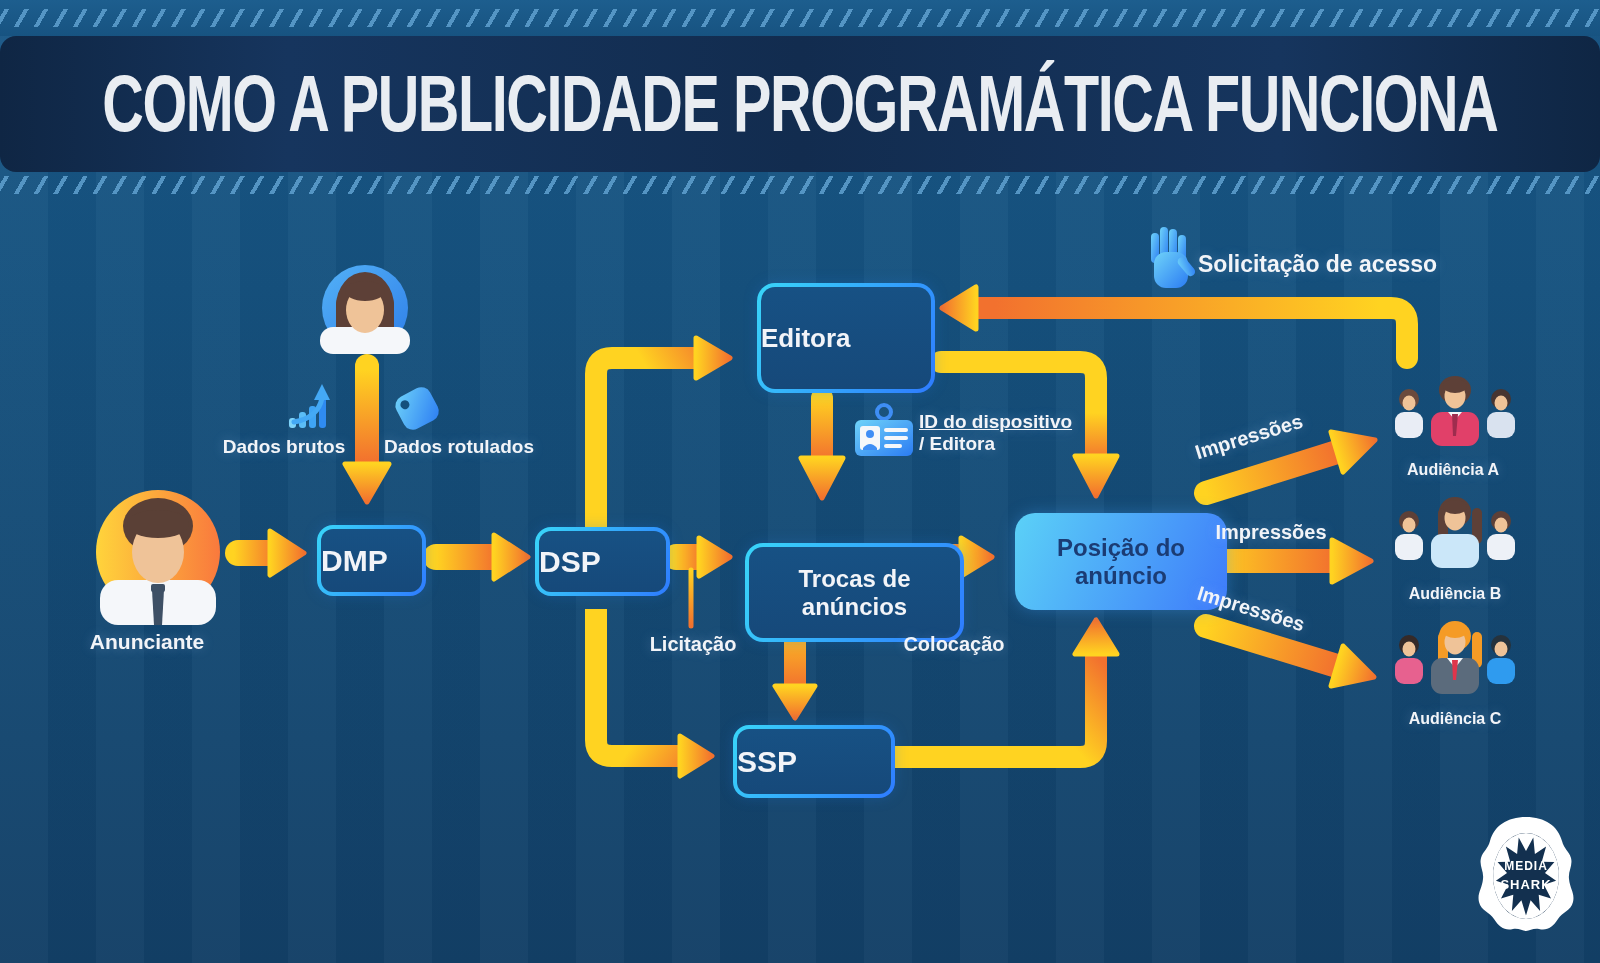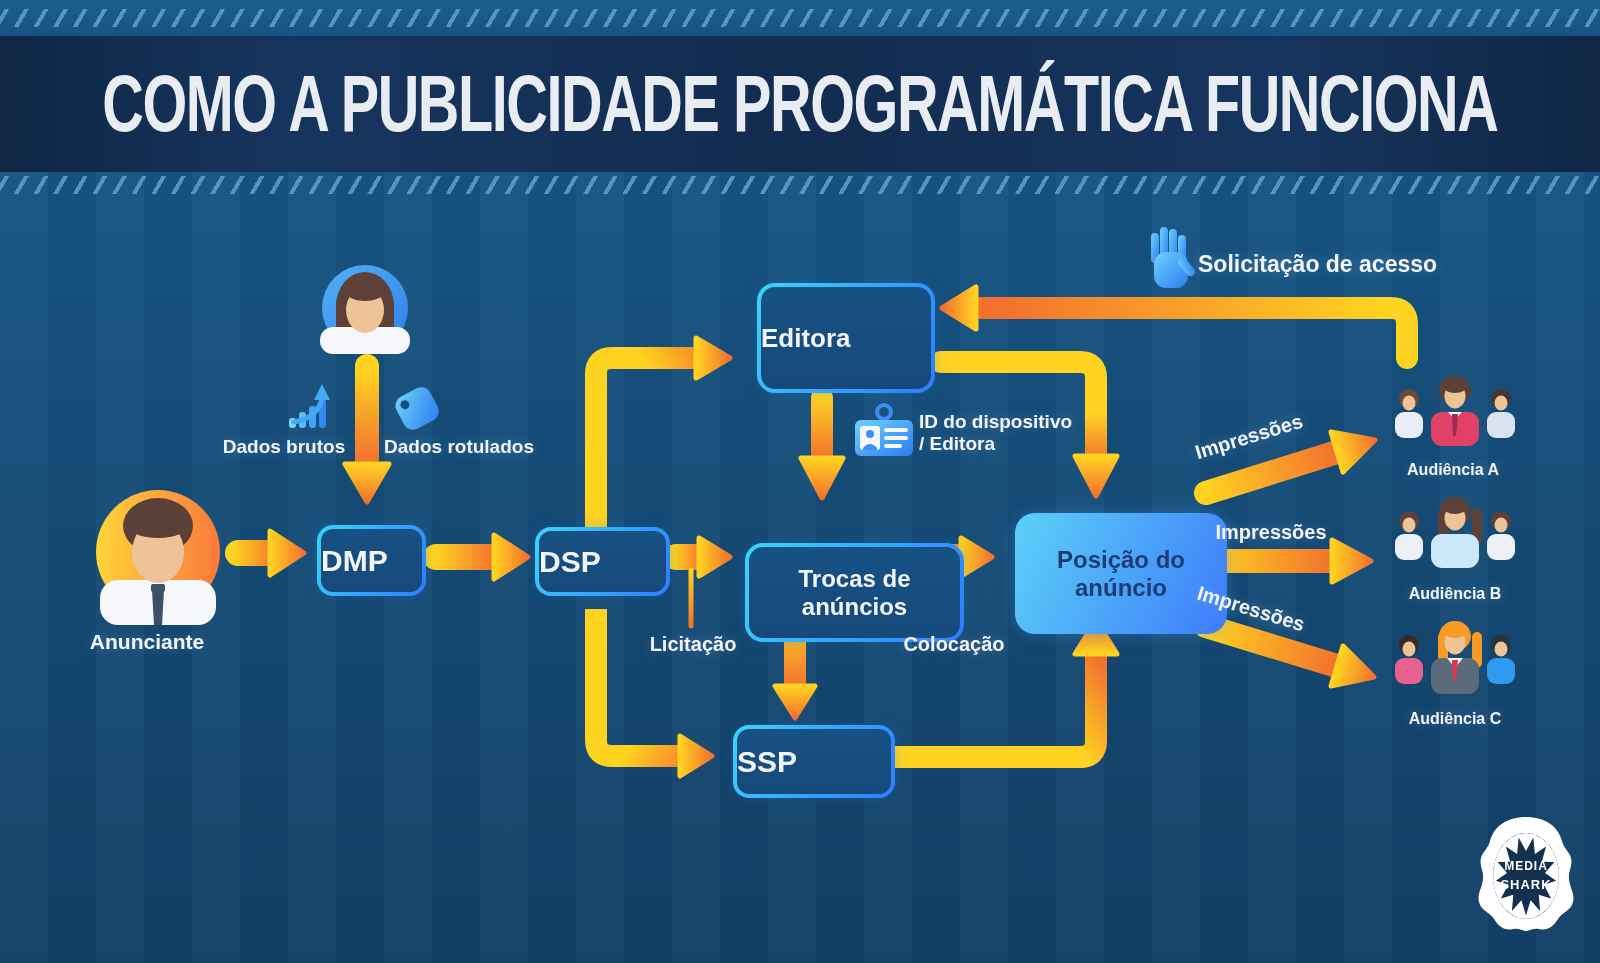--- a/index.html
+++ b/index.html
@@ -9,21 +9,21 @@
   .bg-cols{position:absolute;inset:0;
     background:repeating-linear-gradient(90deg,rgba(255,255,255,0.028) 0 48px,rgba(0,0,0,0.025) 48px 96px);
     pointer-events:none;}
   
   .band-top{position:absolute;left:0;top:0;width:1600px;height:36px;
     background:linear-gradient(180deg,#1D5E8E,#175381);}
   .slashes{position:absolute;left:0;width:1600px;height:18px;opacity:.85;
     background:repeating-linear-gradient(120deg,transparent 0 4px,#5FA0CF 4px 8px,transparent 8px 17px);}
   .title-band{position:absolute;left:0;top:36px;width:1600px;height:136px;
     background:linear-gradient(90deg,#0F2644 0%,#16355E 18%,#122C4F 50%,#16355E 80%,#0F2644 100%);
-    display:flex;align-items:center;justify-content:center;}
+    display:flex;align-items:center;justify-content:center;border-radius:16px;}
   .title{color:#E9EDF2;font-size:80px;font-weight:700;letter-spacing:-2px;white-space:nowrap;
     transform:scaleX(0.72);}
   .band-mid{position:absolute;left:0;top:172px;width:1600px;height:26px;}
   
   .node{position:absolute;border:4px solid transparent;border-radius:16px;
     background:linear-gradient(#175184,#16497A) padding-box,linear-gradient(120deg,#39D6F9,#2E7BFF) border-box;
     display:flex;align-items:center;justify-content:flex-start;text-align:center;
     color:#F2F4F8;font-weight:bold;box-shadow:0 0 14px rgba(30,120,220,0.25);}
   .node.big{border-radius:18px;}
   .node-posicao{position:absolute;border-radius:20px;
@@ -383,30 +383,30 @@
   </div>
   <div class="node big" style="left:757px;top:283px;width:170px;height:102px;font-size:26px;">
     <span>Editora</span>
   </div>
   <div class="node big" style="left:745px;top:510px;width:175px;height:91px;font-size:24px;line-height:1.15;padding:0 18px;margin-top:33px;">
     <span>Trocas de anúncios</span>
   </div>
   <div class="node" style="left:733px;top:725px;width:154px;height:65px;font-size:30px;">
     <span>SSP</span>
   </div>
-  <div class="node-posicao" style="left:1015px;top:513px;width:172px;height:89px;font-size:24px;line-height:1.15;padding:16px 20px;">
+  <div class="node-posicao" style="left:1015px;top:513px;width:172px;height:89px;font-size:24px;line-height:1.15;padding:4px 20px;">
     <span>Posição do anúncio</span>
   </div>
 
   <div class="lbl" style="left:147px;top:642px;font-size:21px;">Anunciante</div>
   <div class="lbl sm" style="left:284px;top:447px;">Dados brutos</div>
   <div class="lbl sm" style="left:459px;top:447px;">Dados rotulados</div>
   <div class="lbl" style="left:693px;top:644px;">Licitação</div>
   <div class="lbl" style="left:954px;top:644px;">Colocação</div>
-  <div class="lbl sm left-al" style="left:919px;top:422px;">ID do dispositivo</div>
+  <div class="lbl sm left-al" style="left:919px;top:422px;text-decoration:underline;">ID do dispositivo</div>
   <div class="lbl sm left-al" style="left:919px;top:444px;">/ Editora</div>
   <div class="lbl big left-al" style="left:1198px;top:264px;">Solicitação de acesso</div>
   <div class="lbl rot-neg" style="left:1249px;top:437px;">Impressões</div>
   <div class="lbl" style="left:1271px;top:532px;">Impressões</div>
   <div class="lbl rot-pos" style="left:1251px;top:609px;">Impressões</div>
   <div class="lbl aud" style="left:1453px;top:470px;">Audiência A</div>
   <div class="lbl aud" style="left:1455px;top:594px;">Audiência B</div>
   <div class="lbl aud" style="left:1455px;top:719px;">Audiência C</div>
 
   <div class="logo-text" style="left:1526px;top:866px;">MEDIA</div>

